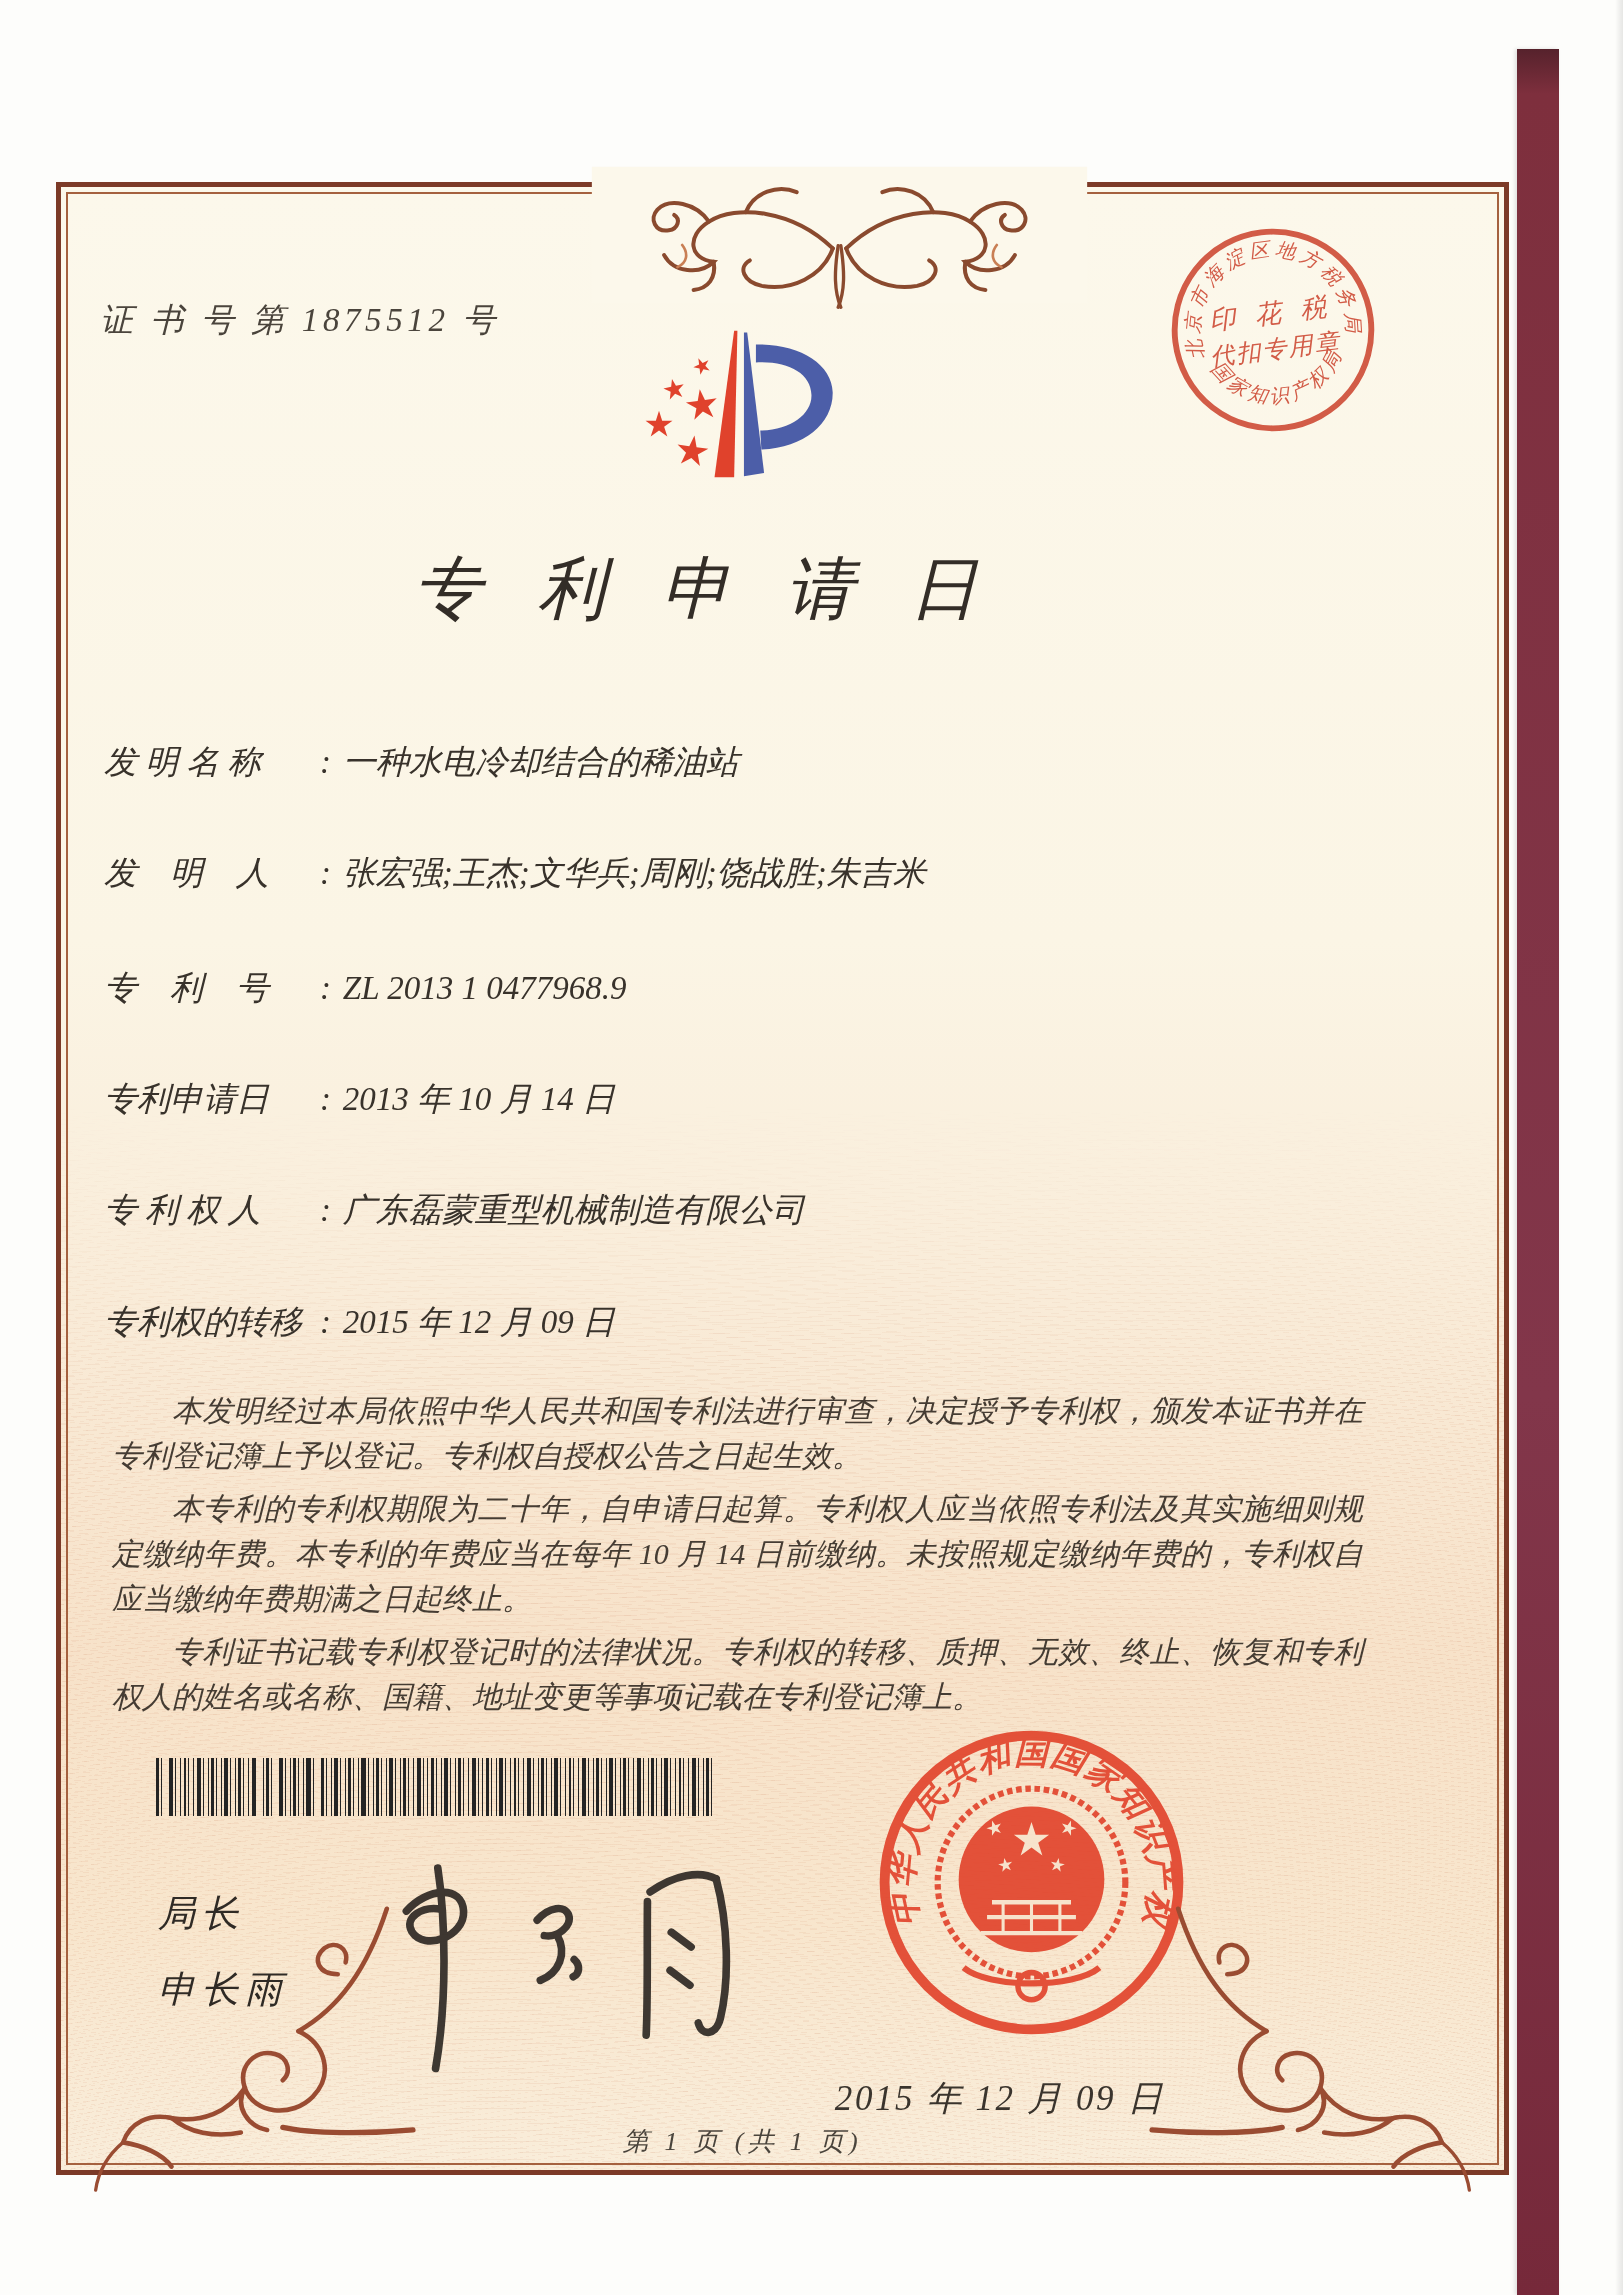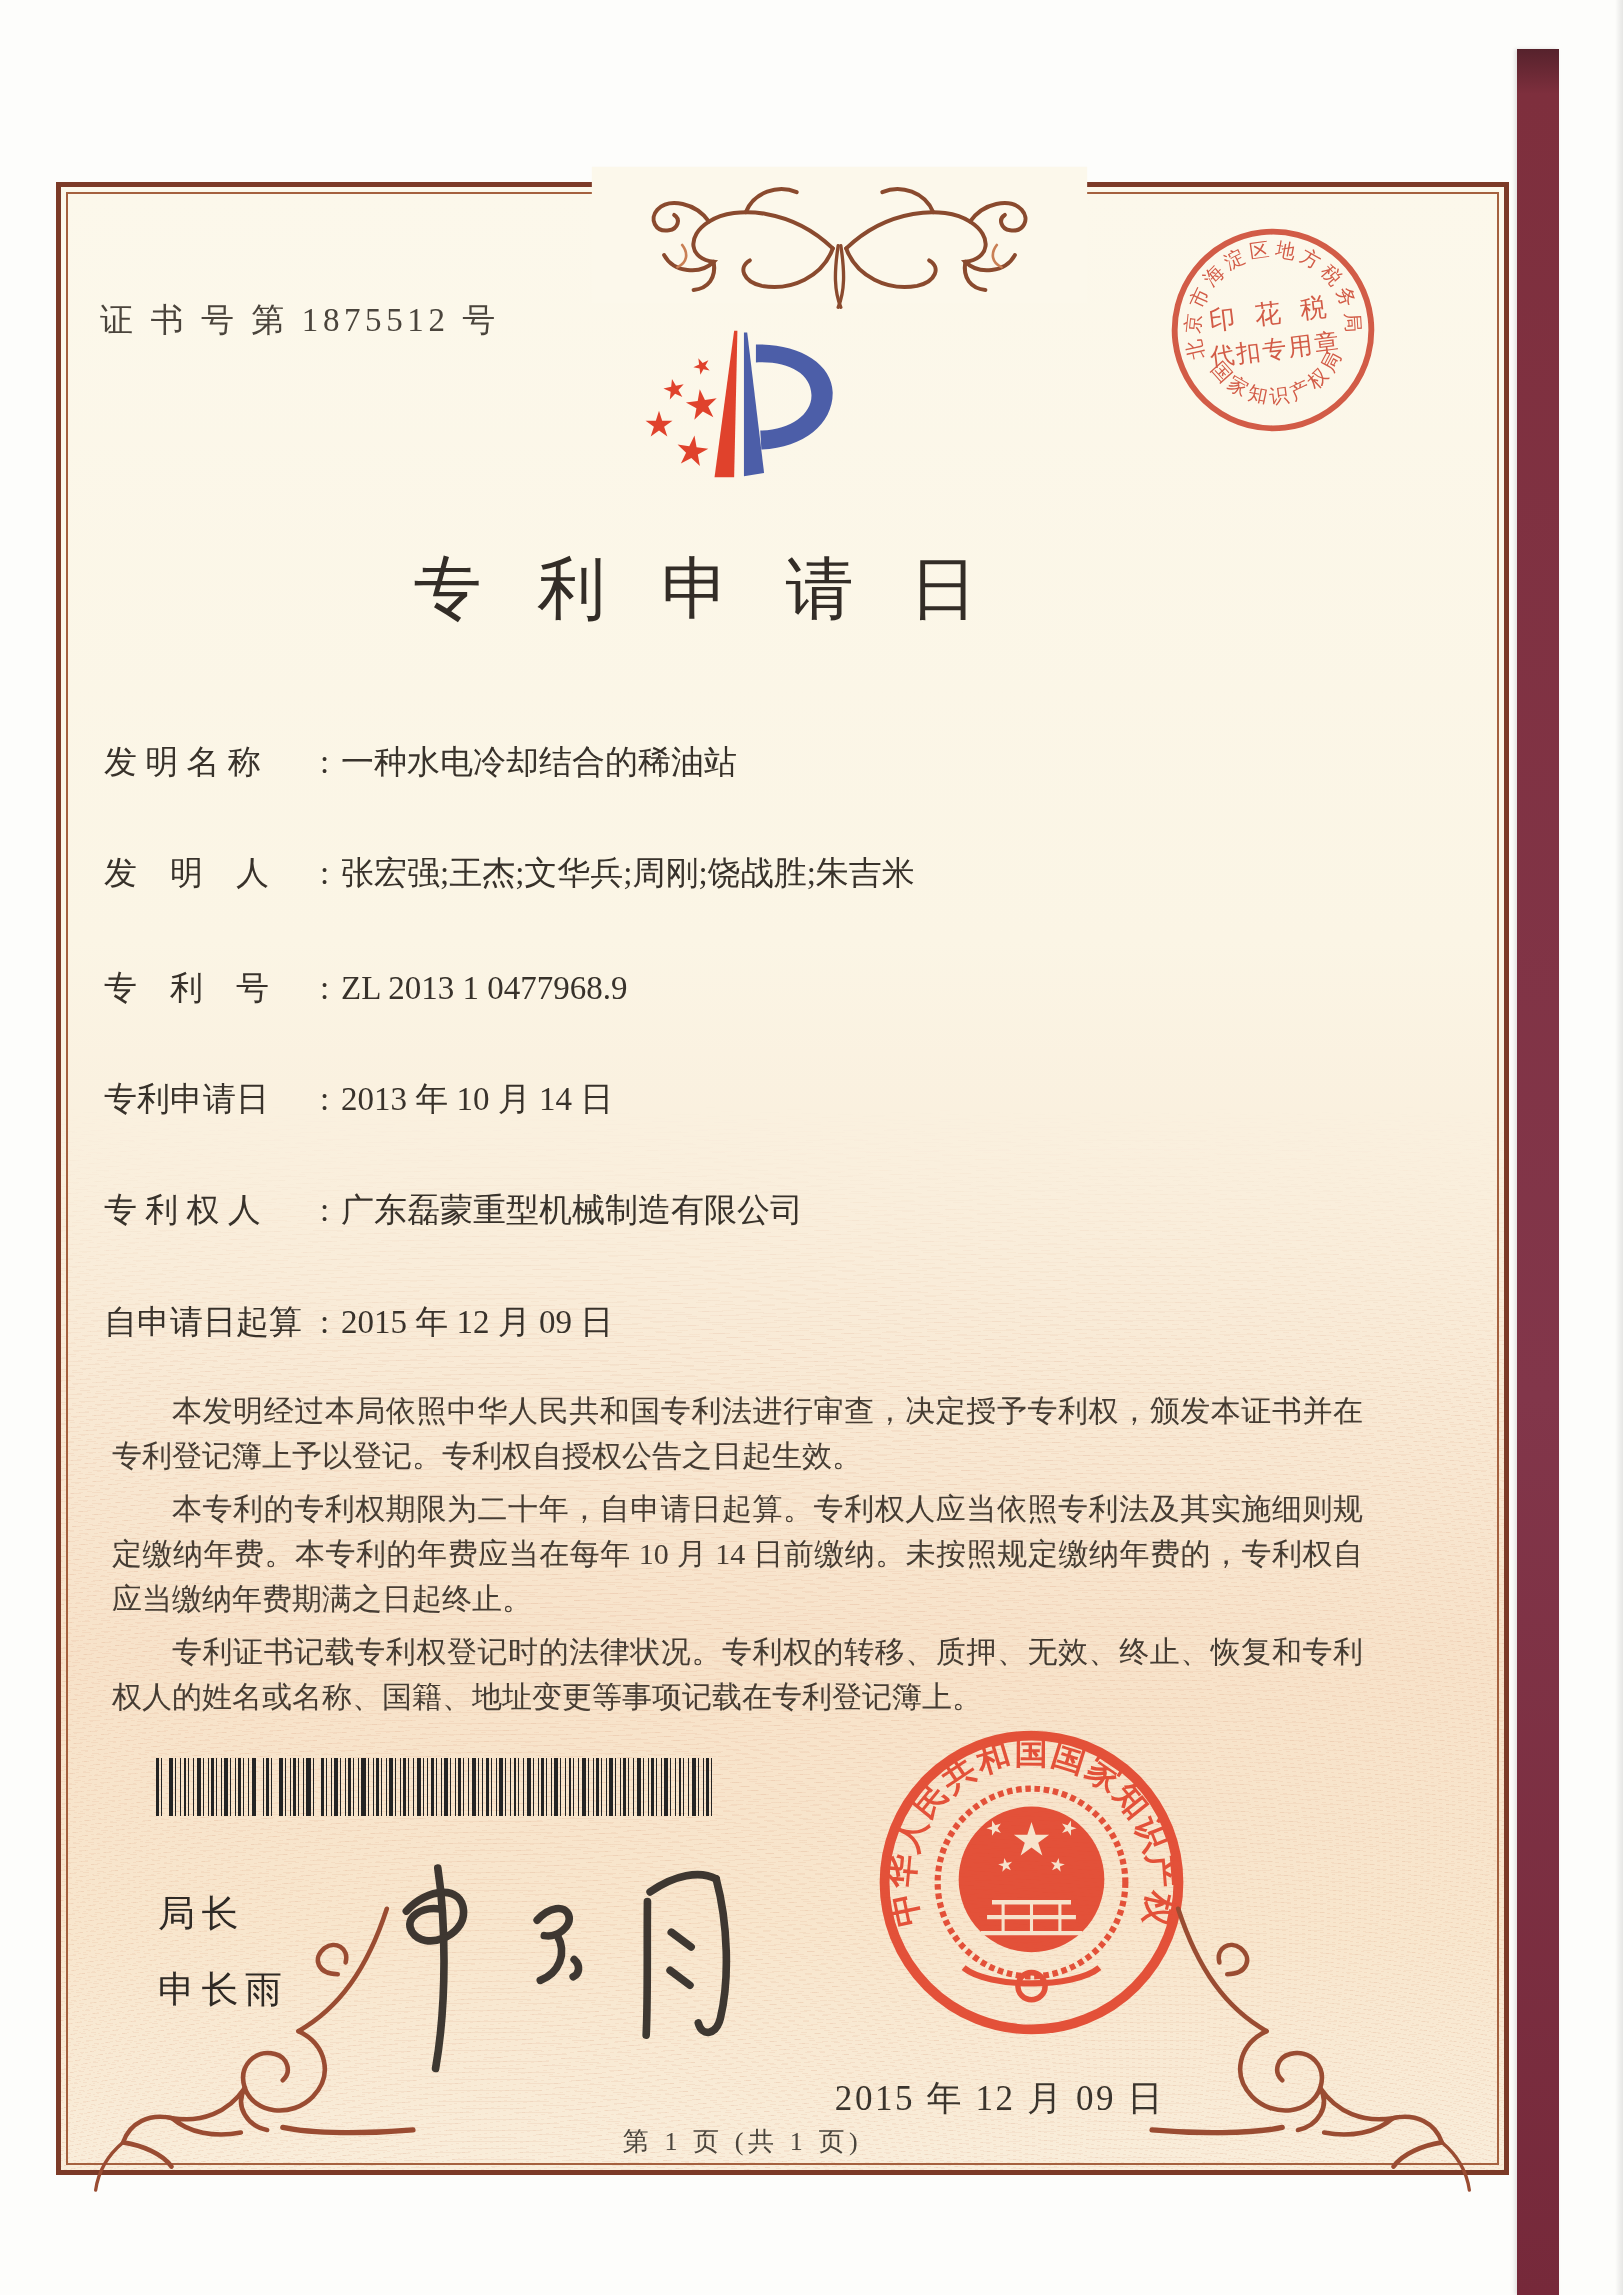--- a/index.html
+++ b/index.html
@@ -15,21 +15,21 @@
         border:5.2px solid #7c3a27;
         background:linear-gradient(180deg,#fcf8eb 0%,#fbf5e5 38%,#f9ecd9 55%,#f7e2c9 74%,#f8e6cd 88%,#f9edda 100%);}
   .cert-inner-line{position:absolute;left:5.2px;top:5.2px;right:5.2px;bottom:5.2px;
         border:2px solid #a5613f;pointer-events:none;z-index:3;}
   .guilloche{position:absolute;left:0;top:46%;width:100%;height:54%;opacity:.8;z-index:1;
         background:
          repeating-radial-gradient(ellipse 1702px 589px at 30% 135%, rgba(203,130,96,.14) 0 1.3px, transparent 1.3px 10.5px),
          repeating-radial-gradient(ellipse 1702px 589px at 75% 140%, rgba(203,130,96,.11) 0 1.3px, transparent 1.3px 13px);
         -webkit-mask-image:linear-gradient(180deg,transparent 0,#000 30%,#000 100%);
         mask-image:linear-gradient(180deg,transparent 0,#000 30%,#000 100%);}
-  .content{position:absolute;inset:0;z-index:4;}
+  .content{position:absolute;inset:0;z-index:4;font-style:italic;}
   .cert-no{position:absolute;left:39px;top:111px;font-size:33px;letter-spacing:4.6px;color:#4a443c;}
   .logo{position:absolute;left:550px;top:103px;width:255px;height:196px;}
   .tax-stamp{position:absolute;left:1094px;top:25px;width:236px;height:236px;transform:rotate(-7deg);opacity:.92;}
   .title{position:absolute;left:-59px;top:357px;width:1443px;text-align:center;
          font-size:68px;font-weight:500;color:#332d27;letter-spacing:56px;white-space:nowrap;}
   .field{position:absolute;left:43px;font-size:33px;color:#38322b;white-space:nowrap;}
   .field .lbl{display:inline-block;min-width:216px;}
   .field .colon{padding-right:11.8px;}
   .paras{position:absolute;left:43px;top:1193px;width:1267px;font-size:30px;line-height:45px;
          color:#453c33;text-align:justify;}
@@ -150,21 +150,21 @@
       <div class="field" style="top:779px">
         <span class="lbl">专　利　号</span><span class="colon">:</span><span>ZL 2013 1 0477968.9</span>
       </div>
       <div class="field" style="top:890px">
         <span class="lbl">专利申请日</span><span class="colon">:</span><span>2013 年 10 月 14 日</span>
       </div>
       <div class="field" style="top:1001px">
         <span class="lbl">专 利 权 人</span><span class="colon">:</span><span>广东磊蒙重型机械制造有限公司</span>
       </div>
       <div class="field" style="top:1113px">
-        <span class="lbl">自申请日起算</span><span class="colon">:</span><span>2015 年 12 月 09 日</span>
+        <span class="lbl">专利权的转移</span><span class="colon">:</span><span>2015 年 12 月 09 日</span>
       </div>
 
       <div class="paras">
         <p>本发明经过本局依照中华人民共和国专利法进行审查，决定授予专利权，颁发本证书并在专利登记簿上予以登记。专利权自授权公告之日起生效。</p>
         <p>本专利的专利权期限为二十年，自申请日起算。专利权人应当依照专利法及其实施细则规定缴纳年费。本专利的年费应当在每年 10 月 14 日前缴纳。未按照规定缴纳年费的，专利权自应当缴纳年费期满之日起终止。</p>
         <p>专利证书记载专利权登记时的法律状况。专利权的转移、质押、无效、终止、恢复和专利权人的姓名或名称、国籍、地址变更等事项记载在专利登记簿上。</p>
       </div>
 
       <div class="barcode"></div>
 

